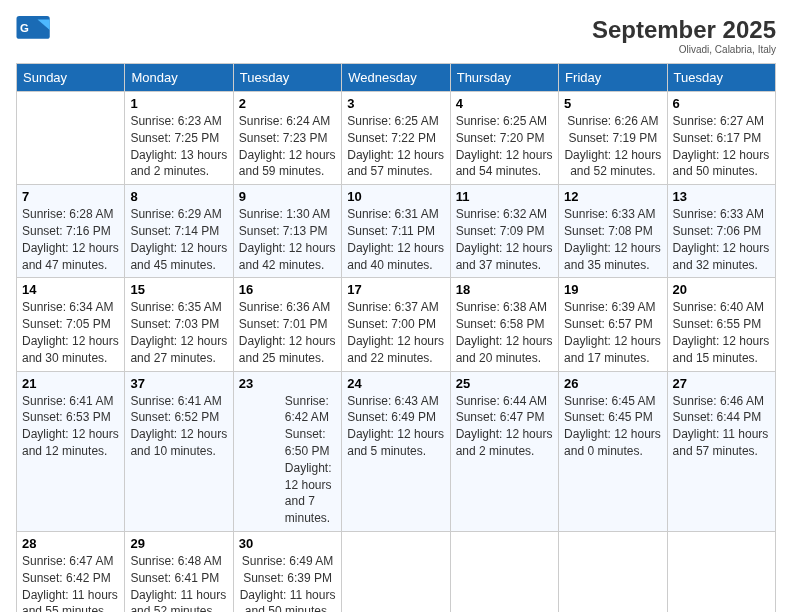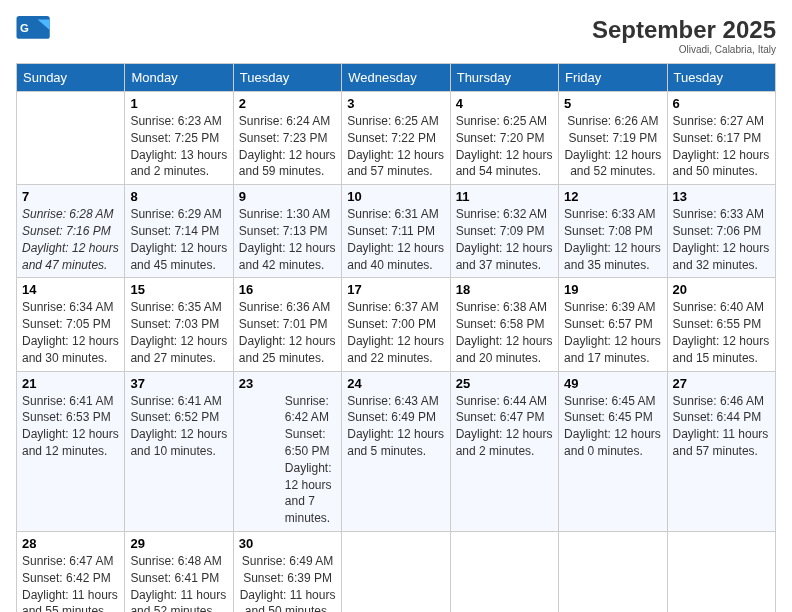--- a/index.html
+++ b/index.html
@@ -150,21 +150,21 @@
           <span class="day-number">6</span>
           <div class="day-info" style="white-space: pre-line;">Sunrise: 6:27 AM
 Sunset: 6:17 PM
 Daylight: 12 hours
 and 50 minutes.</div>
         </td>
       </tr>
       <tr>
         <td>
           <span class="day-number">7</span>
-          <div class="day-info" style="white-space: pre-line; font-style: italic;">Sunrise: 6:28 AM
+          <div class="day-info" style="white-space: pre-line;">Sunrise: 6:28 AM
 Sunset: 7:16 PM
 Daylight: 12 hours
 and 47 minutes.</div>
         </td>
         <td>
           <span class="day-number">8</span>
           <div class="day-info" style="white-space: pre-line;">Sunrise: 6:29 AM
 Sunset: 7:14 PM
 Daylight: 12 hours
 and 45 minutes.</div>
@@ -286,21 +286,21 @@
 and 5 minutes.</div>
         </td>
         <td>
           <span class="day-number">25</span>
           <div class="day-info" style="white-space: pre-line;">Sunrise: 6:44 AM
 Sunset: 6:47 PM
 Daylight: 12 hours
 and 2 minutes.</div>
         </td>
         <td>
-          <span class="day-number">49</span>
+          <span class="day-number">26</span>
           <div class="day-info" style="white-space: pre-line;">Sunrise: 6:45 AM
 Sunset: 6:45 PM
 Daylight: 12 hours
 and 0 minutes.</div>
         </td>
         <td>
           <span class="day-number">27</span>
           <div class="day-info" style="white-space: pre-line;">Sunrise: 6:46 AM
 Sunset: 6:44 PM
 Daylight: 11 hours

